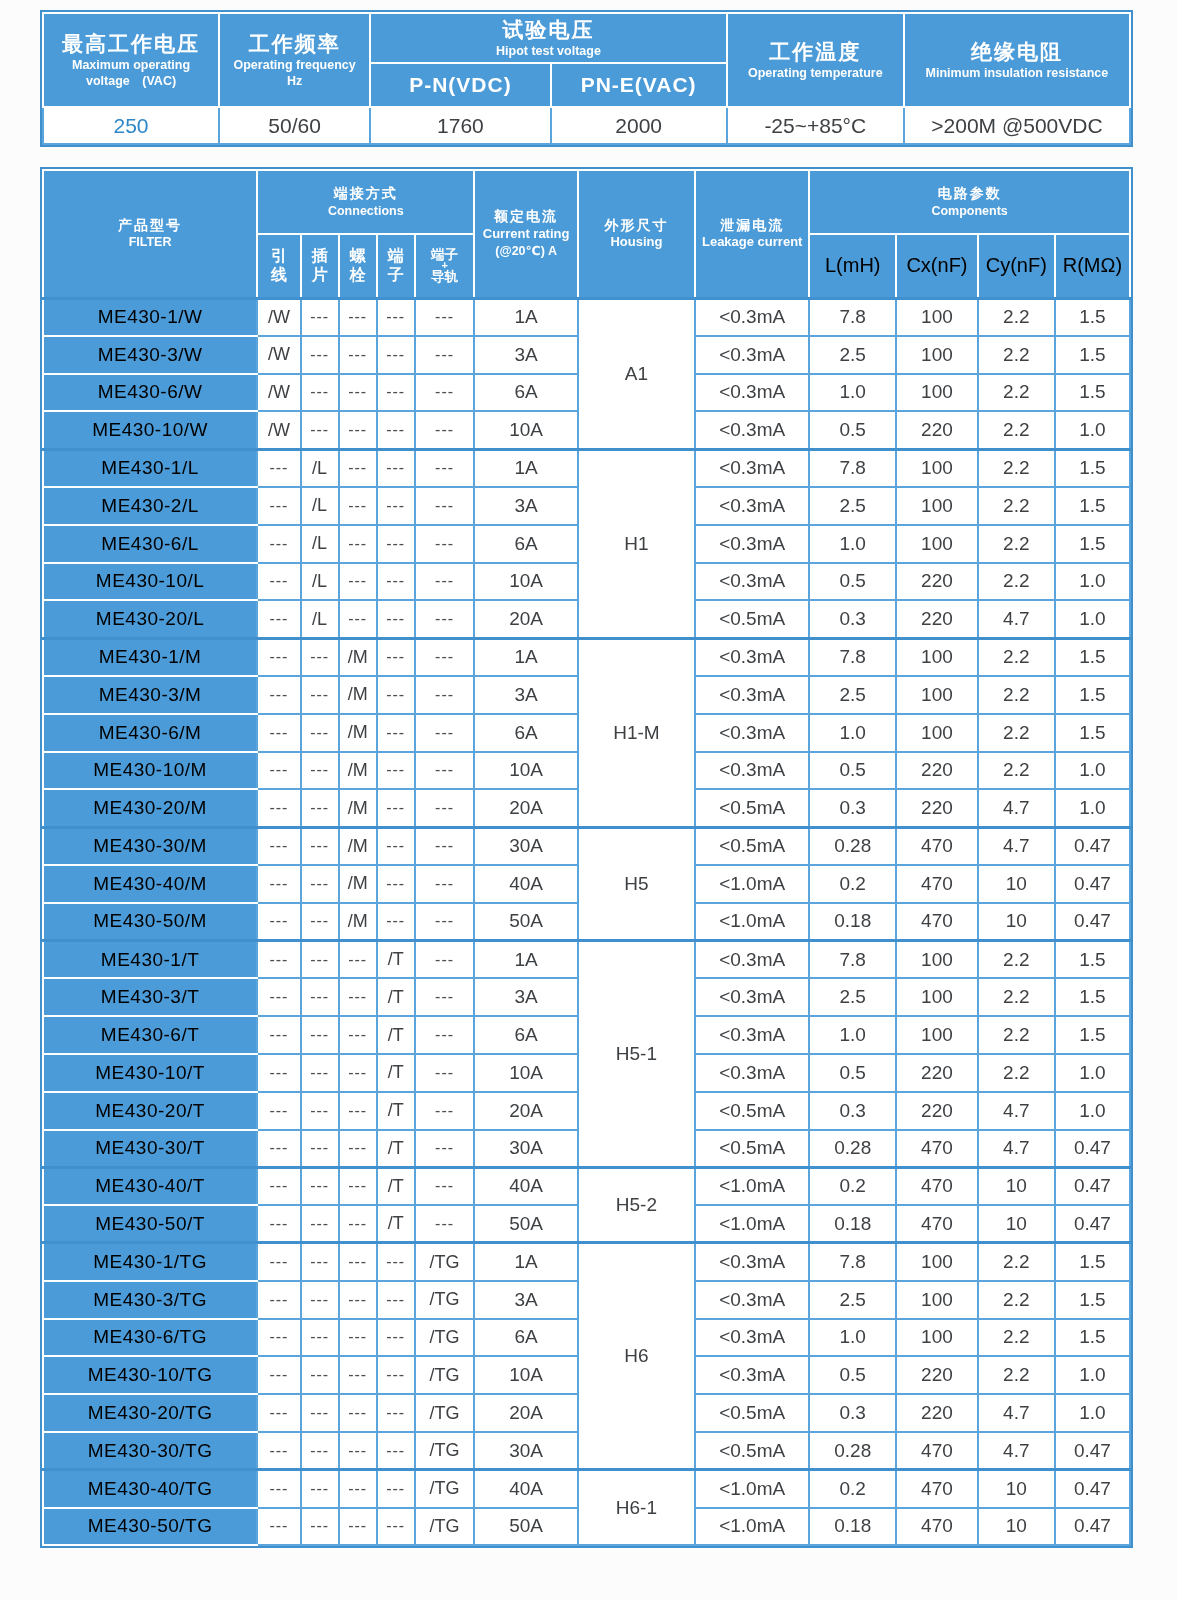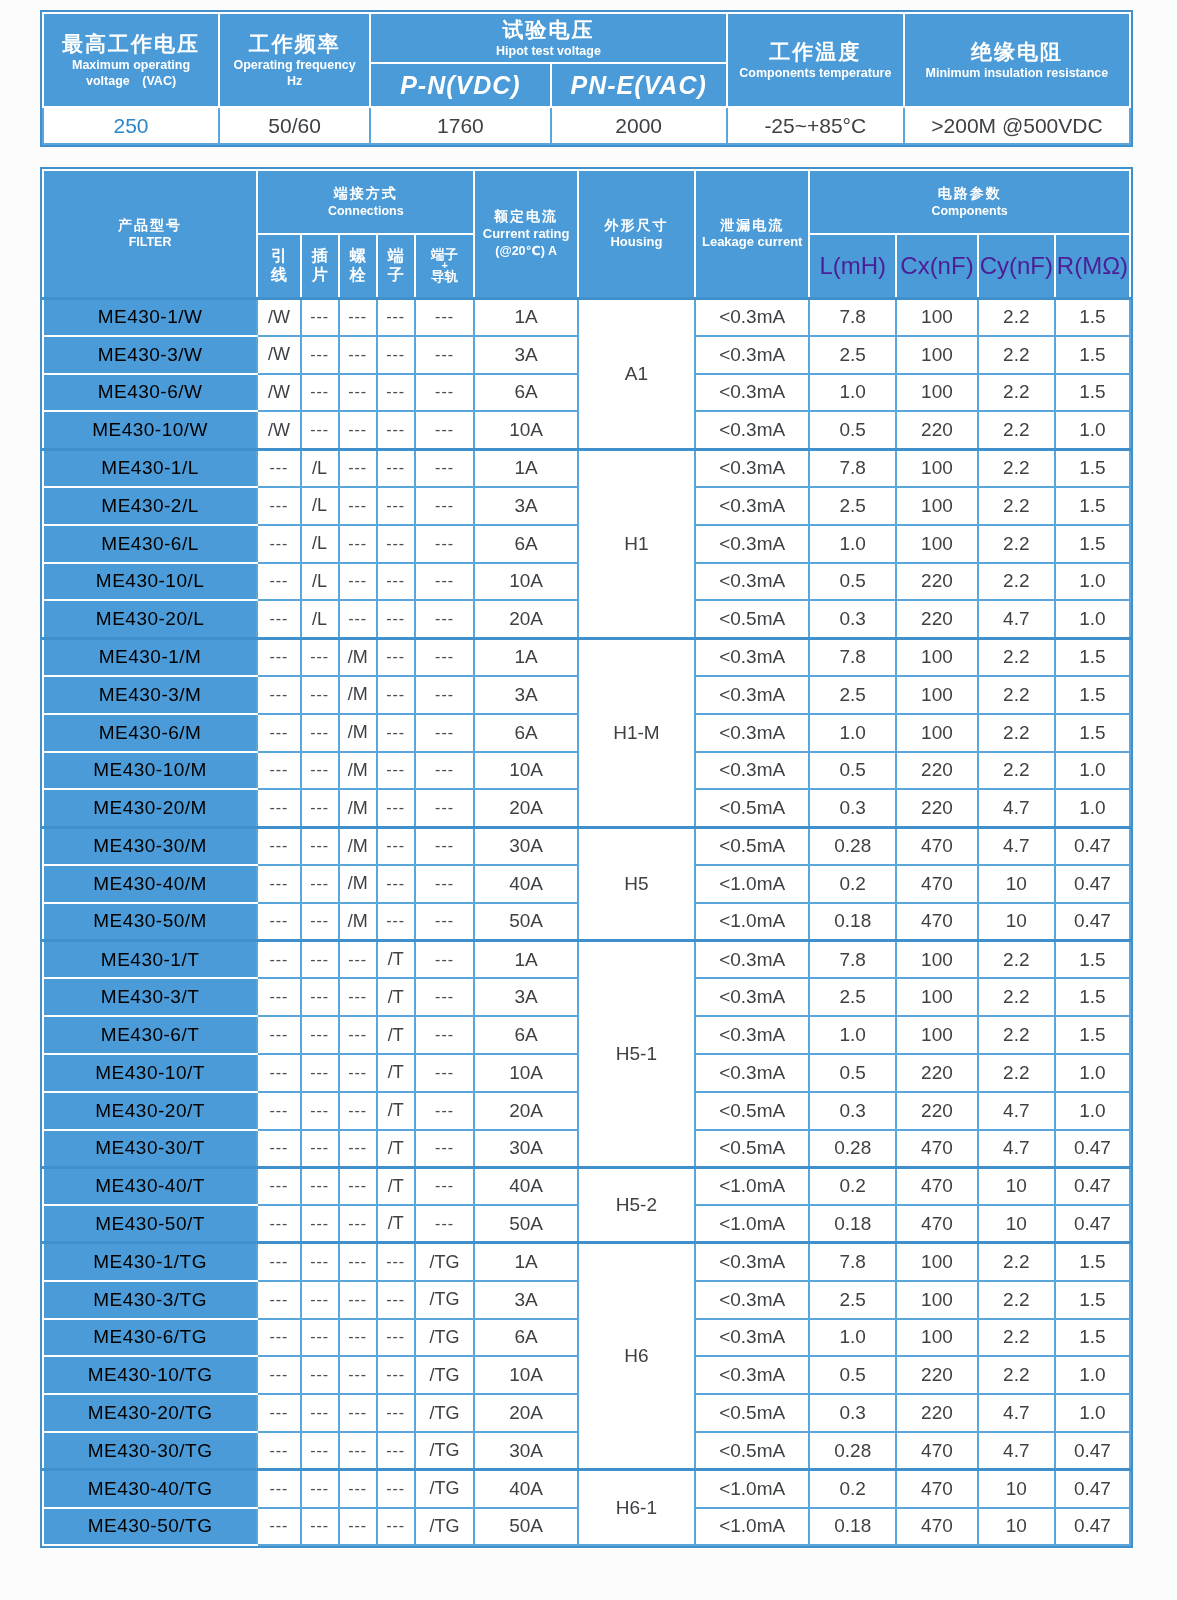--- a/index.html
+++ b/index.html
@@ -28,34 +28,34 @@
   .hd{background:var(--blue);color:#fff;border:2px solid #fff;font-weight:normal;}
   .hd .zh{display:block;font-size:21px;font-weight:700;letter-spacing:2px;line-height:1.25;}
   .hd .en{display:block;font-size:12.5px;font-weight:700;line-height:1.3;}
   .dat{background:#fff;border:2px solid var(--border-blue);color:var(--text-dark);font-size:19px;}
 
   
   .top-table{margin-bottom:20px;}
   .top-table .r1{height:50px;padding-left:32px;}
   .top-table .r2{height:44px;}
   .top-table .rv{height:37px;}
-  .top-table .sub{font-size:25px;font-weight:700;letter-spacing:1px;font-style:italic;}
+  .top-table .sub{font-size:21px;font-weight:700;letter-spacing:1px;}
   .top-table td{font-size:21px;}
   .top-table td.hl{color:var(--hl-blue);margin-left:12px;}
 
   
   .main-table .h1{height:64px;}
   .main-table .h2{height:64px;}
   .main-table tbody tr{height:37.8px;}
   .hd .zh.big{font-size:14px;}
   .hd .en.sm2{font-weight:700;font-size:13px;}
   .vert div{font-size:16px;font-weight:700;line-height:1.15;}
   .vert.tight div{font-size:13.5px;line-height:1.0;}
   .vert.tight div.plus{font-size:11px;line-height:0.8;}
-  .comp{font-size:24px;color:#4c1d95;text-align:center;}
+  .comp{font-size:20px;color:#000000;text-align:center;}
   .lbl{background:var(--blue);color:#000000;border:2px solid #fff;border-right:2px solid var(--border-blue);font-size:19px;letter-spacing:0.5px;}
   td.conn{font-size:18px;}
   td.conn.dash{font-size:16px;color:#4a4d52;letter-spacing:1px;}
   tr.grp td{border-top:3px solid var(--frame-blue);}
 </style>
 </head>
 <body>
 
 <div class="page">
 
@@ -81,21 +81,21 @@
             <span class="zh">工作频率</span>
             <span class="en">Operating frequency</span>
             <span class="en">Hz</span>
           </th>
           <th class="hd" colspan="2">
             <span class="zh">试验电压</span>
             <span class="en">Hipot test voltage</span>
           </th>
           <th class="hd" rowspan="2">
             <span class="zh">工作温度</span>
-            <span class="en">Components temperature</span>
+            <span class="en">Operating temperature</span>
           </th>
           <th class="hd" rowspan="2">
             <span class="zh">绝缘电阻</span>
             <span class="en">Minimum insulation resistance</span>
           </th>
         </tr>
         <tr class="r2">
           <th class="hd sub">P-N(VDC)</th>
           <th class="hd sub">PN-E(VAC)</th>
         </tr>

